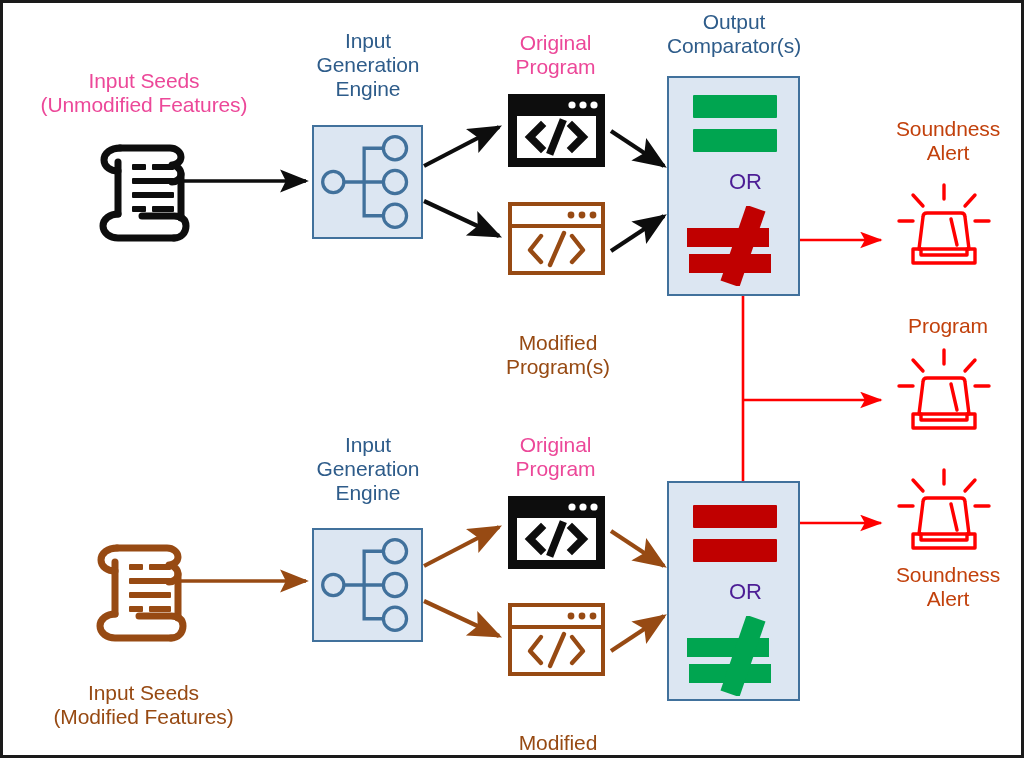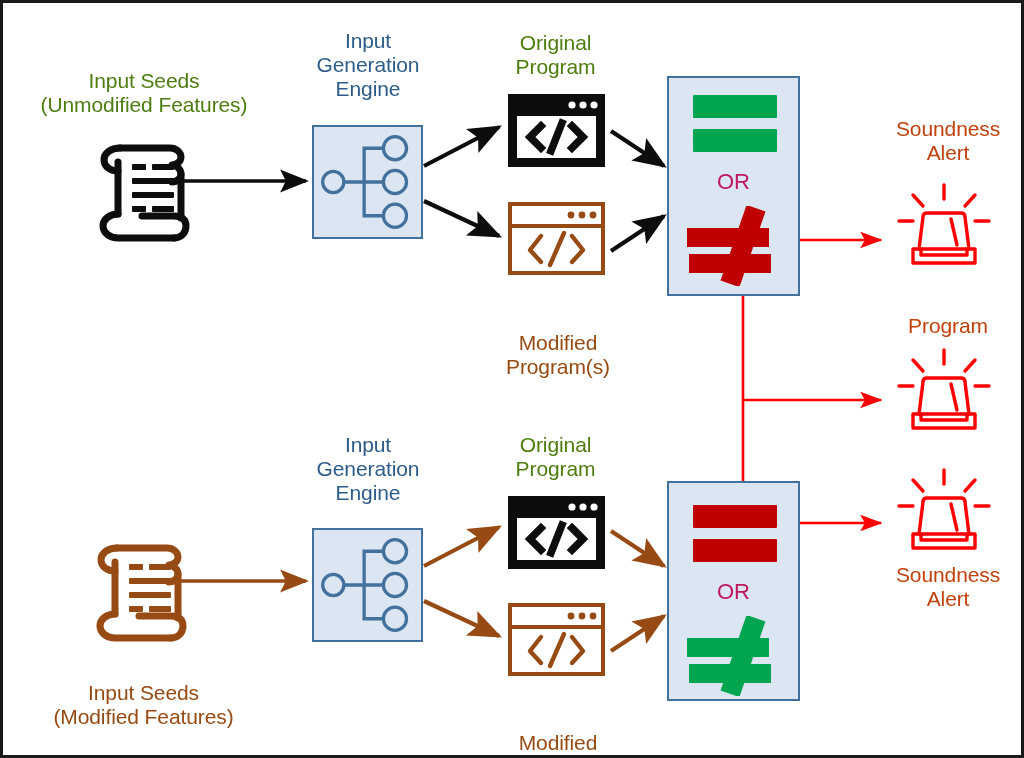--- a/index.html
+++ b/index.html
@@ -27,21 +27,21 @@
   }
   .lbl {
     position: absolute;
     text-align: center;
     line-height: 1.14;
     white-space: pre-line;
     font-weight: 400;
     letter-spacing: -0.1px;
   }
   .lbl-blue  { color: #2E5C8A; }
-  .lbl-black { color: #4d7c0f; }
+  .lbl-black { color: #ec4899; }
   .lbl-brown { color: #974A13; margin-top: 48px; }
   .lbl-red   { color: #c2410c; }
   .node {
     position: absolute;
   }
   .cmp-box {
     position: absolute;
     background: #DCE6F2;
     border: 2px solid #41719C;
     box-sizing: border-box;
@@ -49,22 +49,23 @@
   .eng-box {
     position: absolute;
     background: #DCE6F2;
     border: 2px solid #41719C;
     box-sizing: border-box;
   }
   .or-text {
     position: absolute;
     width: 100%;
     text-align: center;
-    color: #be185d;
+    color: #4c1d95;
     font-size: 22px;
+    margin-left: 12px;
   }
   .eqbar {
     position: absolute;
     border-radius: 1px;
   }
 </style>
 </head>
 <body>
 
 <div id="canvas">
@@ -181,20 +182,22 @@
         <path d="M33 34 L22 48 L33 60"></path>
         <path d="M64 34 L75 48 L64 60"></path>
         <path d="M56 31 L42 63"></path>
       </g>
     </svg>
   </div>
 
   <div class="lbl lbl-brown" style="left:480px; top:280px; width:150px; font-size:21px;">Modified
 Program(s)</div>
 
+  <div class="lbl lbl-blue" style="left:636px; top:7px; width:190px; font-size:21px;">Output
+Comparator(s)</div>
 
   <div class="cmp-box" style="left:664px; top:73px; width:133px; height:220px;">
     <div class="node" style="left:24px; top:17px; width:84px; height:58px;">
       <div class="eqbar" style="left:0; top:0; width:84px; height:23px; background:#00A550;"></div>
       <div class="eqbar" style="left:0; top:34px; width:84px; height:23px; background:#00A550;"></div>
     </div>
     <div class="or-text" style="top:91px;">OR</div>
     <div class="node" style="left:18px; top:128px; width:96px; height:80px;">
       <svg viewBox="0 0 96 80" width="96" height="80">
         <g fill="#C00000">

